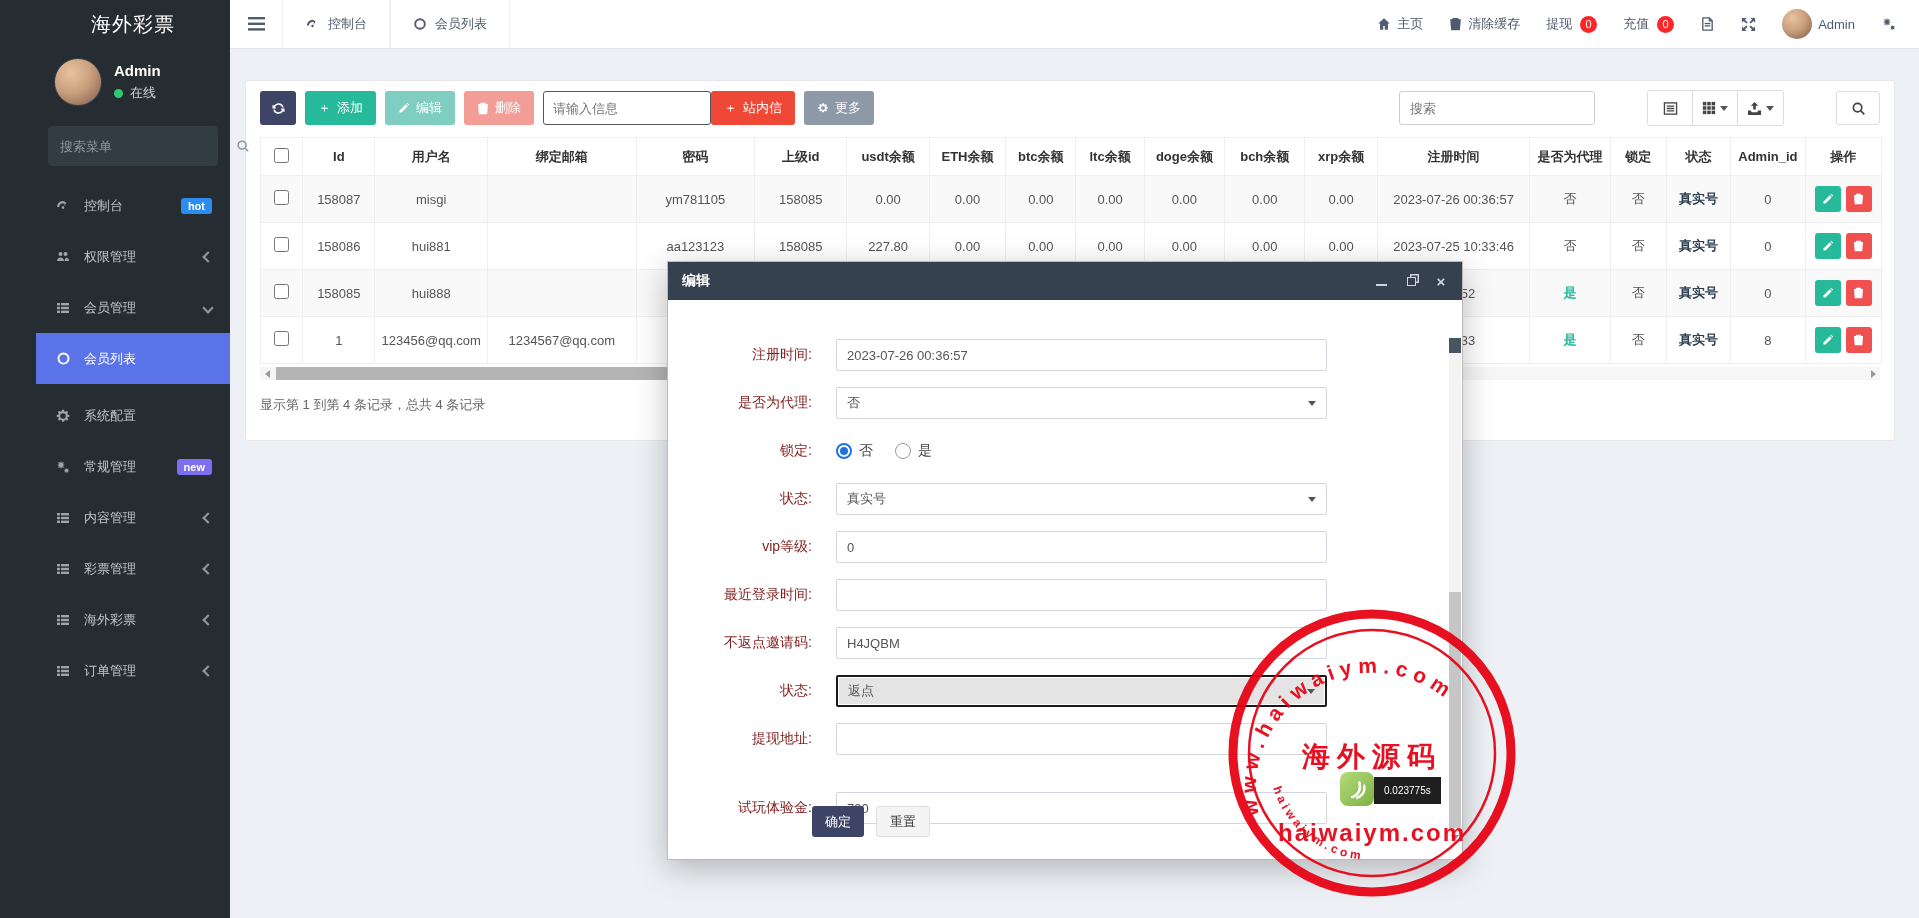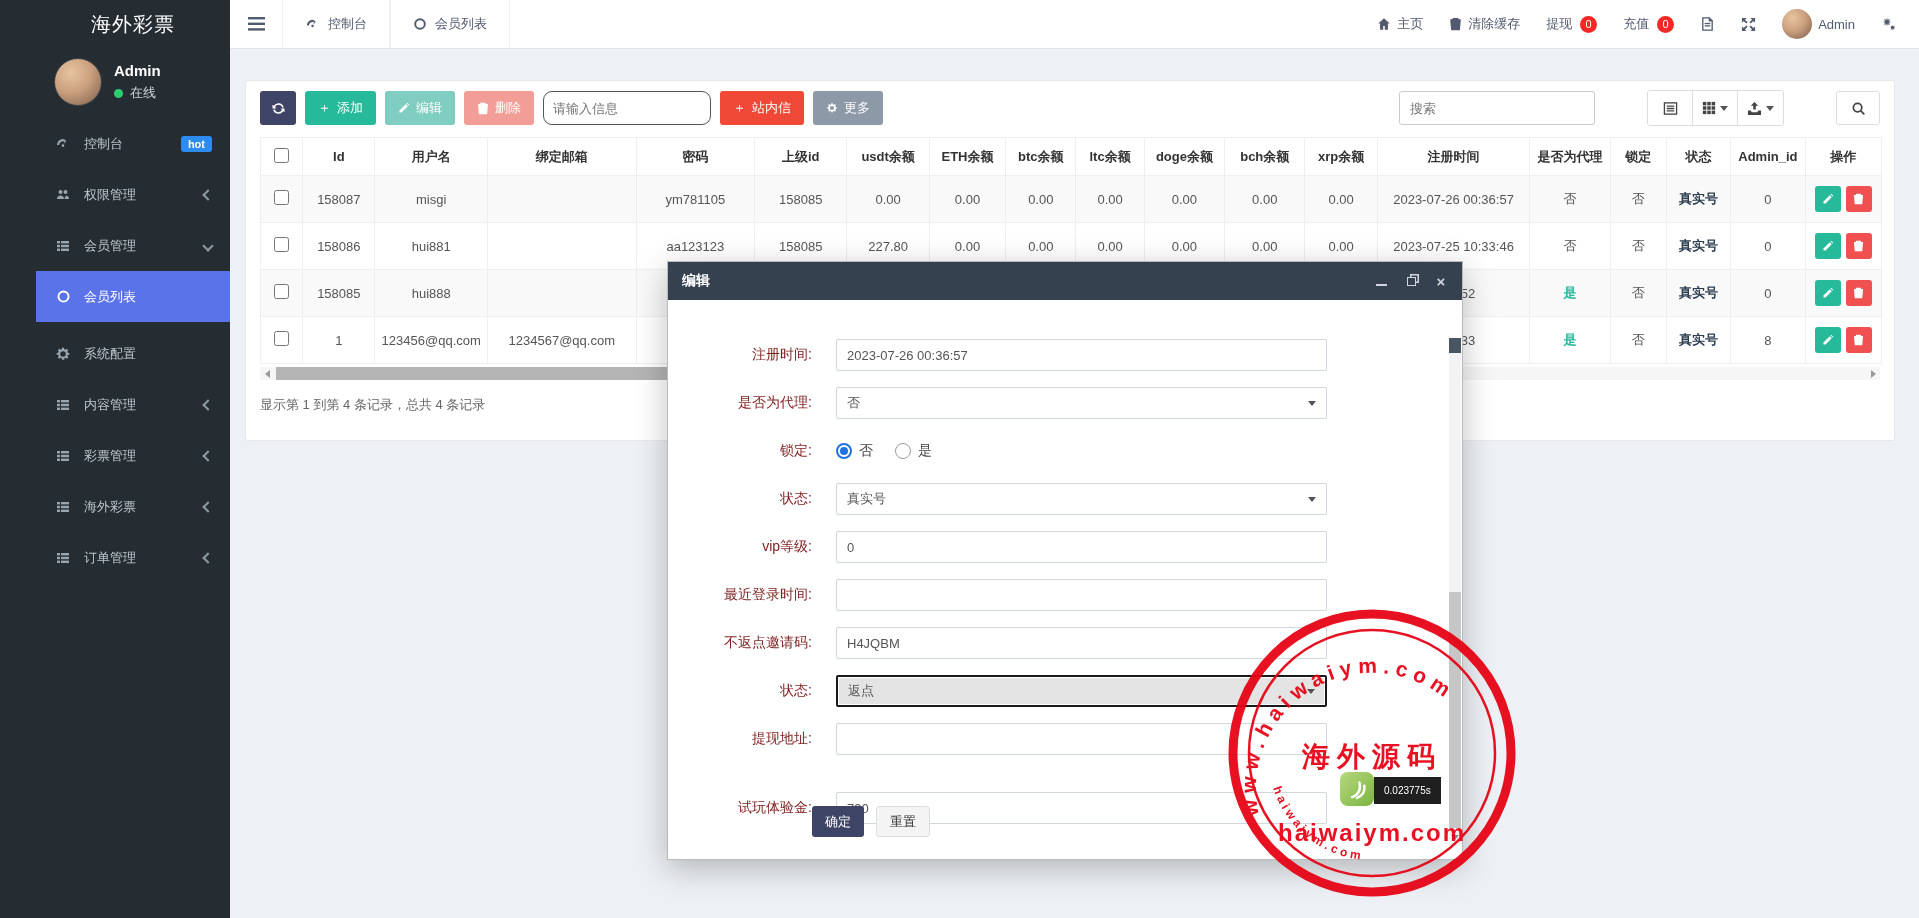--- a/index.html
+++ b/index.html
@@ -46,21 +46,21 @@
   
   #card { position:absolute; left:245px; top:80px; width:1650px; height:361px; background:#fff; border:1px solid #e8e8e8; border-radius:3px; z-index:1; }
   .toolbar { display:flex; align-items:center; padding:9px 14px 9px 14px; }
   .btn { height:34px; border:none; border-radius:3px; color:#fff; font-size:13px; padding:0 13px; margin-right:9px; display:inline-flex; align-items:center; gap:6px; cursor:pointer; font-family:inherit; }
   .btn-dark  { background:#3d4465; width:36px; justify-content:center; padding:0; }
   .btn-green { background:#26b99a; }
   .btn-green-light { background:#7fcec1; }
   .btn-red-light   { background:#f29e97; }
   .btn-red   { background:#ef4836; }
   .btn-gray  { background:#8e99a8; }
-  .toolbar input.msg { height:34px; width:168px; border:1px solid #555; border-radius:9px; padding:0 9px; font-size:13px; color:#333; outline:none; margin-right:9px; font-family:inherit; }
+  .toolbar input.msg { height:34px; width:168px; border:1px solid #555; border-radius:3px; padding:0 9px; font-size:13px; color:#333; outline:none; font-family:inherit; }
   .toolbar-right { margin-left:auto; display:flex; align-items:center;gap:40px; }
   .toolbar-right input.search { height:34px; width:196px; border:1px solid #ccc; border-radius:3px; padding:0 10px; font-size:13px; color:#555; outline:none; font-family:inherit; }
   .btn-group { display:flex; margin-left:12px; border:1px solid #ddd; border-radius:3px; overflow:hidden; }
   .btn-group .gbtn { width:45px; height:34px; background:#fff; border:none; border-right:1px solid #ddd; display:flex; align-items:center; justify-content:center; gap:4px; color:#444; cursor:pointer; }
   .btn-group .gbtn:last-child { border-right:none; }
   .sq-btn { width:44px; height:34px; background:#fff; border:1px solid #ddd; border-radius:3px; margin-left:12px; display:flex; align-items:center; justify-content:center; color:#444; cursor:pointer; }
   .caret { width:0; height:0; border-left:4px solid transparent; border-right:4px solid transparent; border-top:5px solid #555; }
 
   
   table { border-collapse:collapse; width:1622px; margin:2px 14px 0; table-layout:fixed; }
@@ -128,20 +128,29 @@
   <div class="user-panel">
     <div class="avatar"></div>
     <div class="user-meta">
       <div class="user-name">Admin</div>
       <div class="user-status">
           <span class="dot"></span>
           <span>在线</span>
         </div>
     </div>
   </div>
+  <div class="side-search">
+    <input placeholder="搜索菜单" style="">
+    <span class="icon">
+      <svg width="14" height="14" viewBox="0 0 16 16">
+          <circle cx="7" cy="7" r="4.5" fill="none" stroke="#8b989f" stroke-width="1.8"></circle>
+          <line x1="10.5" y1="10.5" x2="14" y2="14" stroke="#8b989f" stroke-width="1.8"></line>
+        </svg>
+    </span>
+  </div>
   <ul class="menu">
     <li>
       <span class="mi icon">
           <svg width="16" height="16" viewBox="0 0 16 16" fill="#9aa5ad">
             <path d="M8 3a6 6 0 0 0-6 6h2.2a3.8 3.8 0 0 1 5.6-3.3L8 9l3.4-3.9A6 6 0 0 0 8 3z"></path>
             <circle cx="8" cy="9.6" r="1.3"></circle>
           </svg>
         </span>
       <span>控制台</span>
       <span class="badge hot">hot</span>
@@ -180,20 +189,32 @@
       <span>会员列表</span>
     </li>
     <li class="submenu-gap" style="height:6px"></li>
     <li>
       <span class="mi icon">
           <svg width="16" height="16" viewBox="0 0 16 16" fill="#9aa5ad" fill-rule="evenodd">
             <path d="M8 5.2a2.8 2.8 0 1 0 0 5.6 2.8 2.8 0 0 0 0-5.6zm6.5 3.9-1.6-.3c-.1.4-.3.8-.5 1.2l1 1.3-1.4 1.4-1.3-1c-.4.2-.8.4-1.2.5l-.3 1.6H7l-.3-1.6c-.4-.1-.8-.3-1.2-.5l-1.3 1-1.4-1.4 1-1.3c-.2-.4-.4-.8-.5-1.2l-1.6.3V7l1.6-.3c.1-.4.3-.8.5-1.2l-1-1.3 1.4-1.4 1.3 1c.4-.2.8-.4 1.2-.5L7 1.7h2l.3 1.6c.4.1.8.3 1.2.5l1.3-1 1.4 1.4-1 1.3c.2.4.4.8.5 1.2l1.6.3v2.1z"></path>
           </svg>
         </span>
       <span>系统配置</span>
+    </li>
+    <li>
+      <span class="mi icon">
+          <svg width="16" height="16" viewBox="0 0 16 16" fill="#9aa5ad">
+            <circle cx="6" cy="6" r="2.2"></circle>
+            <path d="M6 1.5 6.6 3.4 9 3l-.7 2.3L10 6l-1.7.7L9 9l-2.4-.4L6 10.5 5.4 8.6 3 9l.7-2.3L2 6l1.7-.7L3 3l2.4.4z" opacity=".7"></path>
+            <circle cx="11.5" cy="11.5" r="1.6"></circle>
+            <path d="M11.5 8.6l.4 1.3 1.7-.3-.5 1.6 1.2.3-1.2.5.5 1.6-1.7-.3-.4 1.3-.4-1.3-1.7.3.5-1.6-1.2-.5 1.2-.3-.5-1.6 1.7.3z" opacity=".7"></path>
+          </svg>
+        </span>
+      <span>常规管理</span>
+      <span class="badge new">new</span>
     </li>
     <li>
       <span class="mi icon">
           <svg width="16" height="16" viewBox="0 0 16 16" fill="#9aa5ad">
             <rect x="2" y="3" width="3" height="2.4"></rect>
             <rect x="6" y="3" width="8" height="2.4"></rect>
             <rect x="2" y="6.8" width="3" height="2.4"></rect>
             <rect x="6" y="6.8" width="8" height="2.4"></rect>
             <rect x="2" y="10.6" width="3" height="2.4"></rect>
             <rect x="6" y="10.6" width="8" height="2.4"></rect>

